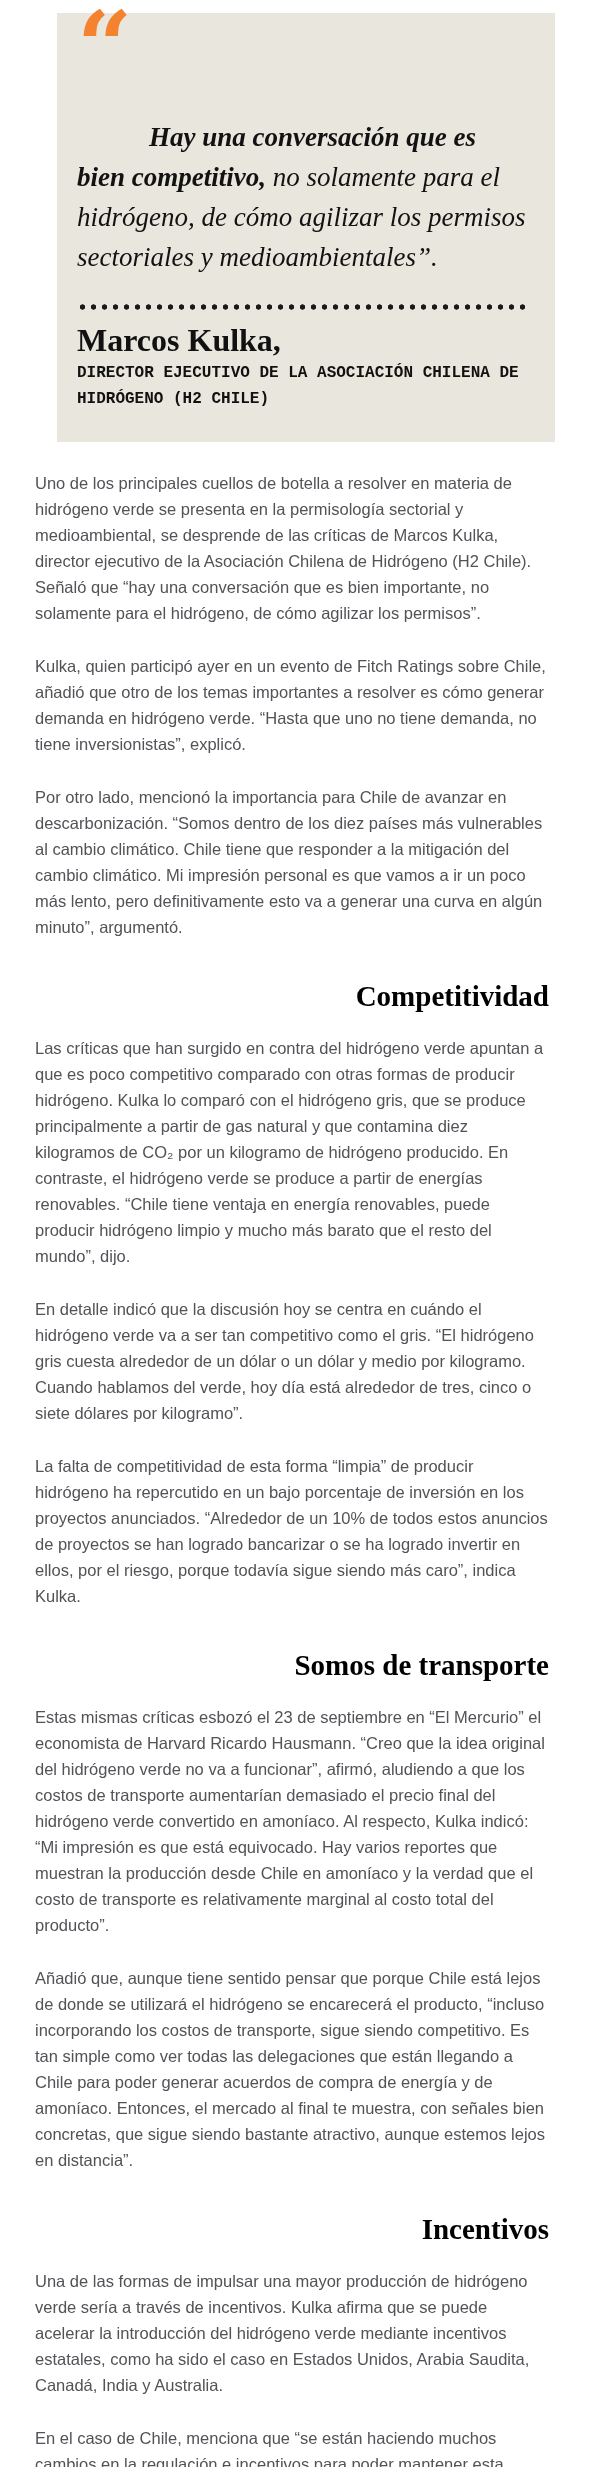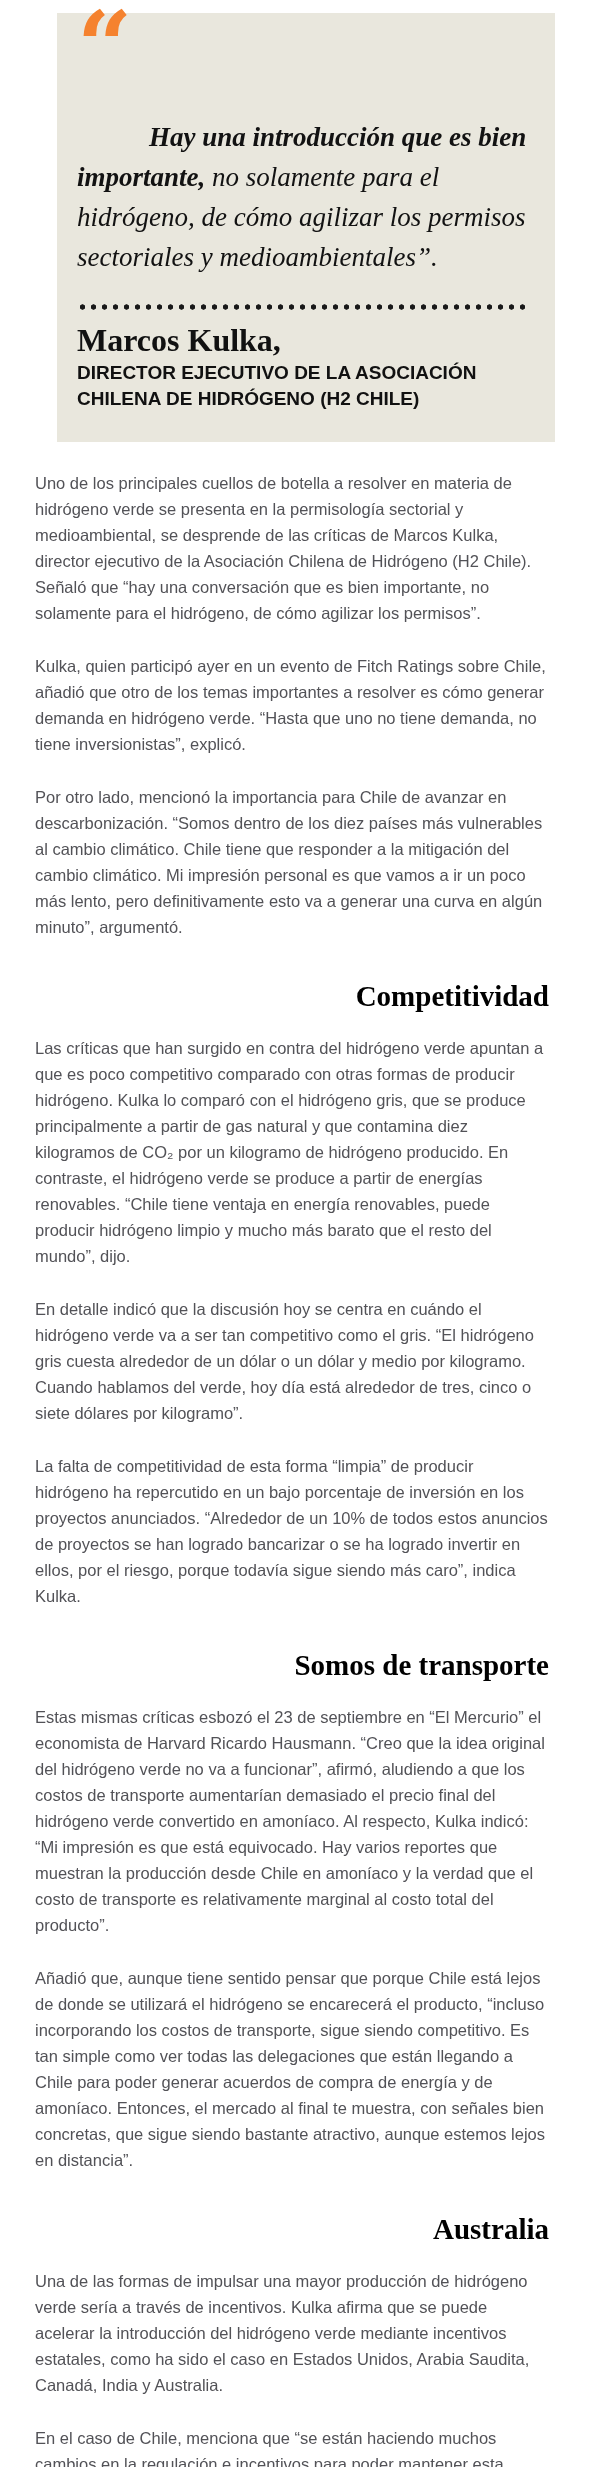--- a/index.html
+++ b/index.html
@@ -54,23 +54,23 @@
   .quote-author {
     margin-top: 14px;
     font-family: "Liberation Serif", serif;
     font-weight: bold;
     font-size: 32px;
     line-height: 30px;
     color: #111111;
   }
   .quote-role {
     margin-top: 5px;
-    font-family: Liberation Sans, sans-serif;
+    font-family: Liberation Mono, monospace;
     font-weight: bold;
-    font-size: 19px;
+    font-size: 16px;
     line-height: 26px;
     color: #111111;
   }
   
   .article {
     margin: 28px 0 0 35px;
     width: 514px;
   }
   .article p {
     margin: 16px 0 27px 0;
@@ -87,21 +87,21 @@
     color: #000000;
     text-align: right;
   }
 </style>
 </head>
 <body>
 
 <figure class="quote-card" style="margin-block:13px 0; margin-inline:57px 0;">
   <span class="quote-mark">“</span>
   <blockquote class="quote-text" style="margin:42px 0 0 0;">
-    <span class="lead">Hay una introducción que es bien importante,</span><span> no solamente para el hidrógeno, de cómo agilizar los permisos sectoriales y medioambientales”.</span>
+    <span class="lead">Hay una conversación que es bien competitivo,</span><span> no solamente para el hidrógeno, de cómo agilizar los permisos sectoriales y medioambientales”.</span>
   </blockquote>
   <div class="dotted-divider"></div>
   <figcaption>
     <div class="quote-author">Marcos Kulka,</div>
     <div class="quote-role">DIRECTOR EJECUTIVO DE LA ASOCIACIÓN CHILENA DE HIDRÓGENO (H2 CHILE)</div>
   </figcaption>
 </figure>
 
 <main class="article">
 
@@ -116,18 +116,18 @@
     <p>La falta de competitividad de esta forma “limpia” de producir hidrógeno ha repercutido en un bajo porcentaje de inversión en los proyectos anunciados. “Alrededor de un 10% de todos estos anuncios de proyectos se han logrado bancarizar o se ha logrado invertir en ellos, por el riesgo, porque todavía sigue siendo más caro”, indica Kulka.</p>
   </section>
 
   <section>
     <h2>Somos de transporte</h2>
     <p>Estas mismas críticas esbozó el 23 de septiembre en “El Mercurio” el economista de Harvard Ricardo Hausmann. “Creo que la idea original del hidrógeno verde no va a funcionar”, afirmó, aludiendo a que los costos de transporte aumentarían demasiado el precio final del hidrógeno verde convertido en amoníaco. Al respecto, Kulka indicó: “Mi impresión es que está equivocado. Hay varios reportes que muestran la producción desde Chile en amoníaco y la verdad que el costo de transporte es relativamente marginal al costo total del producto”.</p>
     <p>Añadió que, aunque tiene sentido pensar que porque Chile está lejos de donde se utilizará el hidrógeno se encarecerá el producto, “incluso incorporando los costos de transporte, sigue siendo competitivo. Es tan simple como ver todas las delegaciones que están llegando a Chile para poder generar acuerdos de compra de energía y de amoníaco. Entonces, el mercado al final te muestra, con señales bien concretas, que sigue siendo bastante atractivo, aunque estemos lejos en distancia”.</p>
   </section>
 
   <section>
-    <h2>Australia</h2>
+    <h2>Incentivos</h2>
     <p>Una de las formas de impulsar una mayor producción de hidrógeno verde sería a través de incentivos. Kulka afirma que se puede acelerar la introducción del hidrógeno verde mediante incentivos estatales, como ha sido el caso en Estados Unidos, Arabia Saudita, Canadá, India y Australia.</p>
     <p>En el caso de Chile, menciona que “se están haciendo muchos cambios en la regulación e incentivos para poder mantener esta ventaja competitiva que tiene por el costo de la energía”.</p>
   </section>
 
 </main>
 
 </body></html>

